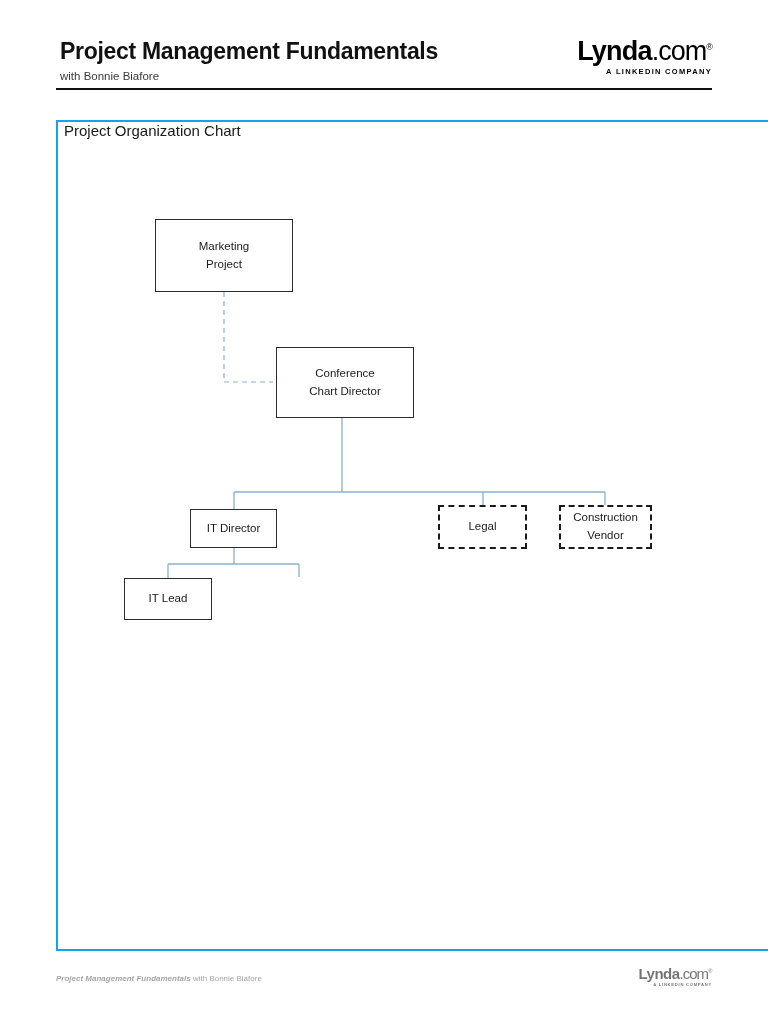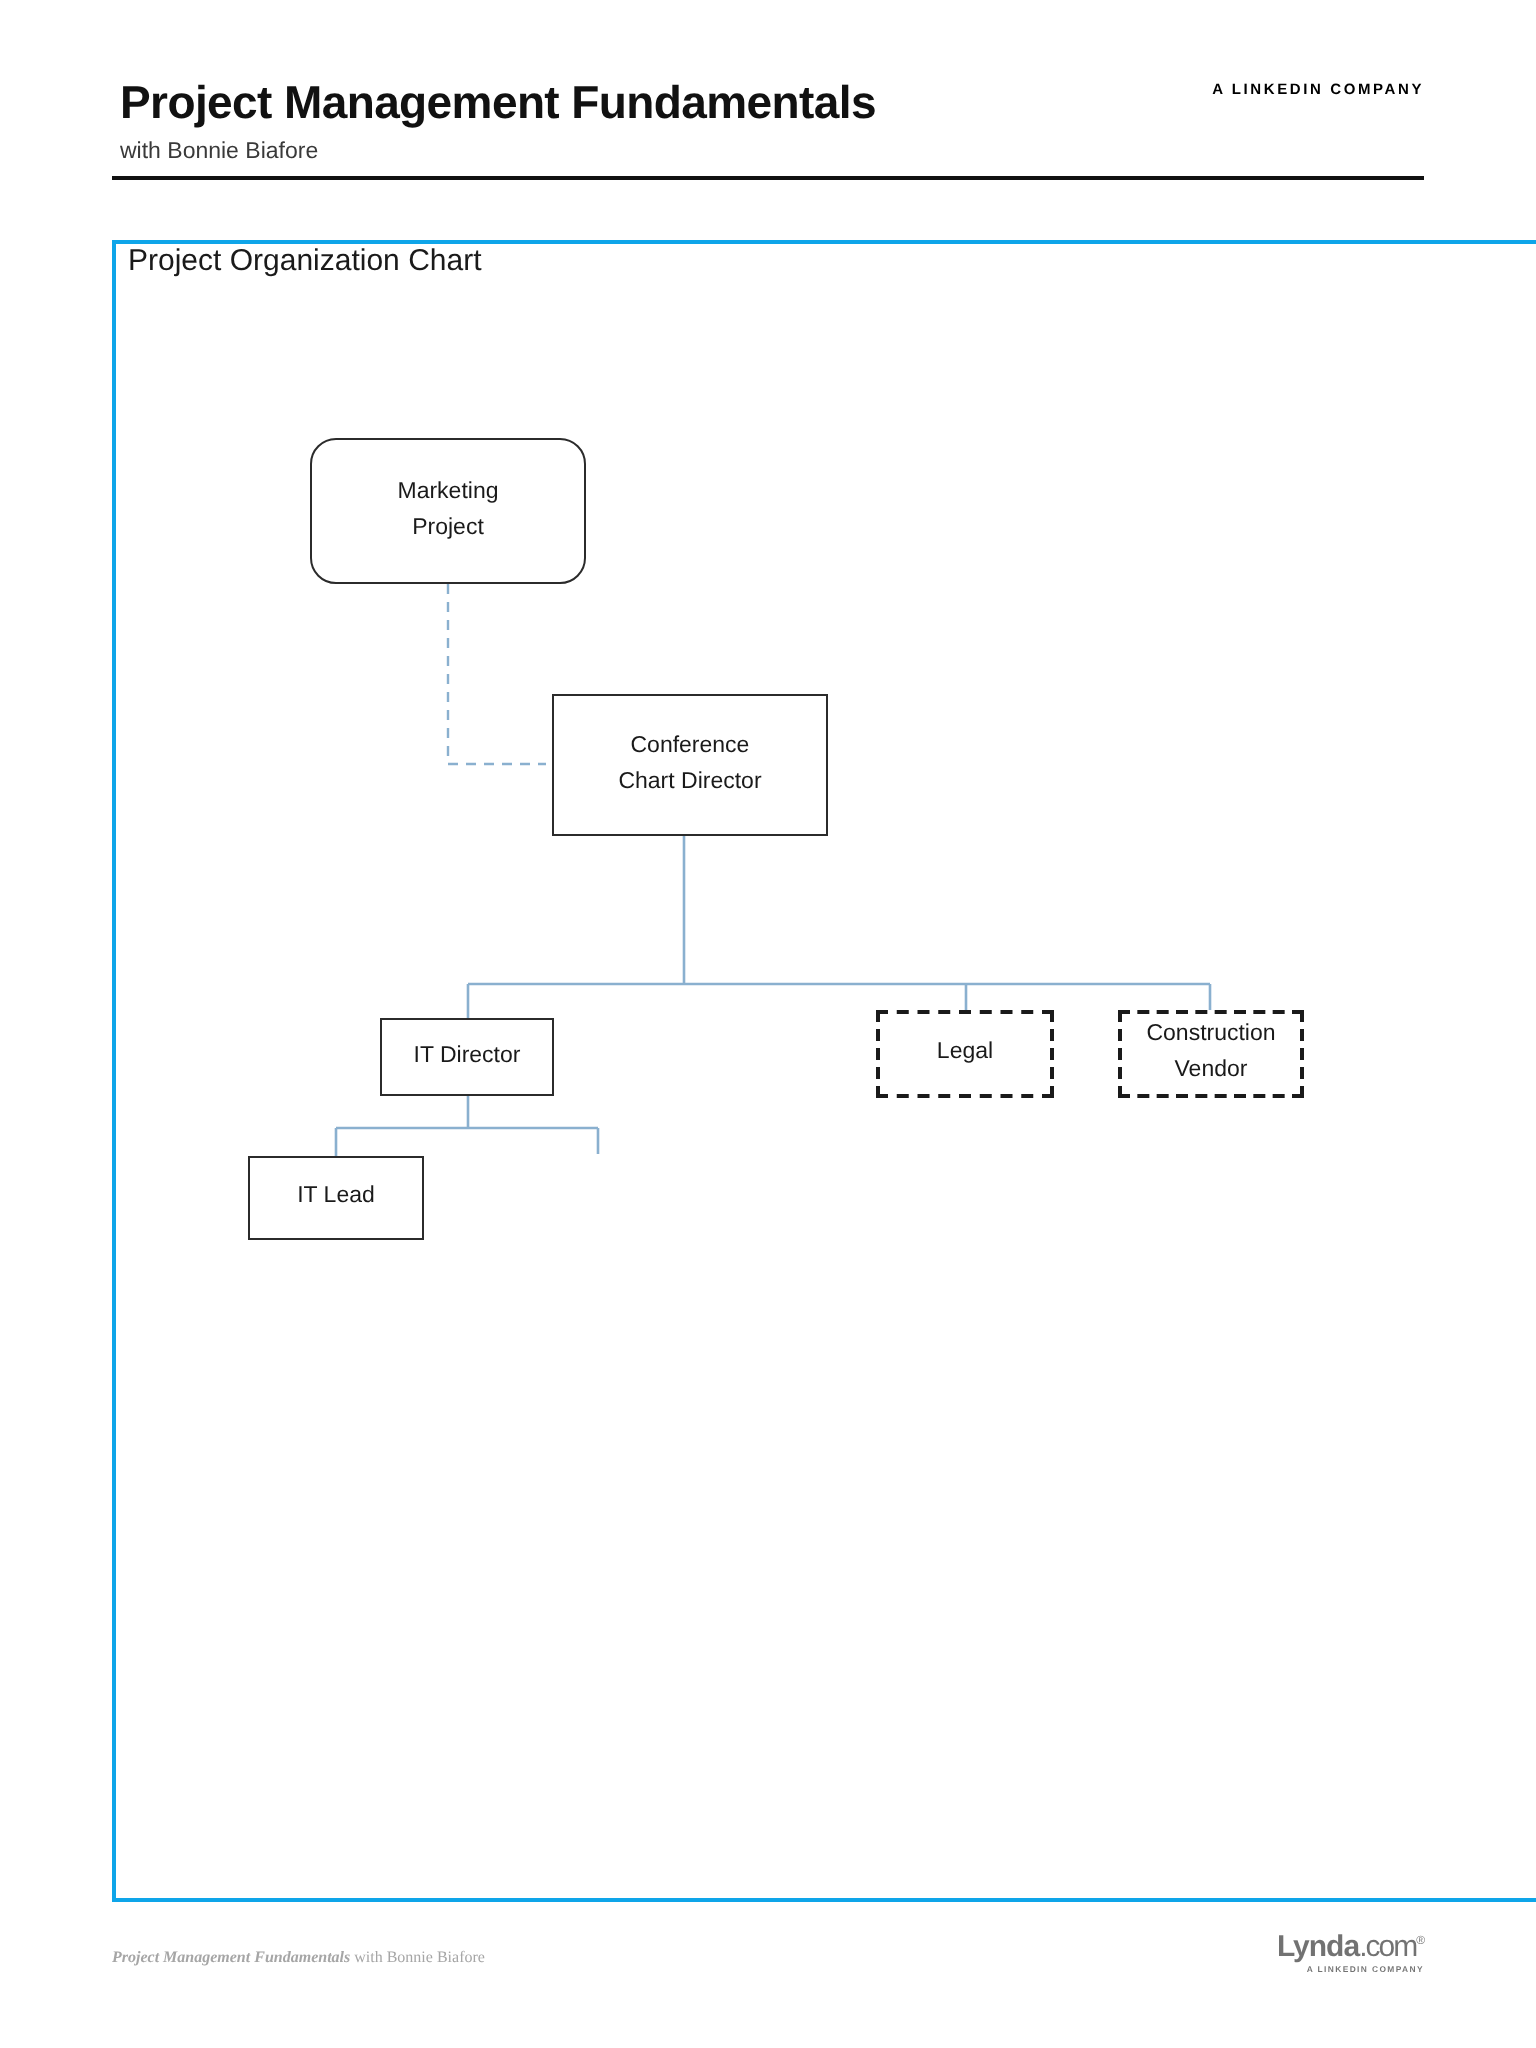--- a/index.html
+++ b/index.html
@@ -140,21 +140,20 @@
   }
 
   
   .footer-text {
     position: absolute;
     left: 56px;
     top: 974px;
     font-size: 8px;
     color: #a6a6a6;
     white-space: nowrap;
-    font-family: Liberation Serif, serif;
   }
   .footer-text .f-title {
     font-style: italic;
     font-weight: bold;
   }
   .footer-logo {
     position: absolute;
     right: 56px;
     top: 966px;
     width: 84px;
@@ -166,20 +165,21 @@
   .footer-logo .logo-sub { font-size: 4.2px; letter-spacing: 0.7px; margin-top: 1px; }
 </style>
 </head>
 <body>
 
 <div class="header">
   <div class="course-title">Project Management Fundamentals</div>
   <div class="course-author">with Bonnie Biafore</div>
 
   <div class="logo">
+    <div class="logo-main"><span>Lynda</span><span class="logo-dotcom">.com</span><span class="logo-reg">®</span></div>
     <div class="logo-sub">A LINKEDIN COMPANY</div>
   </div>
 </div>
 <div class="header-rule"></div>
 
 <div class="content-frame">
   <div class="slide-title">Project Organization Chart</div>
 
   <div class="org-canvas">
     <svg class="org-svg" width="655" height="831">
@@ -195,21 +195,21 @@
       <path d="M 425,370 L 425,383" fill="none" stroke="#8ab0cf" stroke-width="1.3"></path>
 
       <path d="M 547,370 L 547,383" fill="none" stroke="#8ab0cf" stroke-width="1.3"></path>
 
       <path d="M 176,426 L 176,442" fill="none" stroke="#8ab0cf" stroke-width="1.3"></path>
       <path d="M 110,442 L 241,442" fill="none" stroke="#8ab0cf" stroke-width="1.3"></path>
       <path d="M 110,442 L 110,456" fill="none" stroke="#8ab0cf" stroke-width="1.3"></path>
       <path d="M 241,442 L 241,455" fill="none" stroke="#8ab0cf" stroke-width="1.3"></path>
     </svg>
 
-    <div class="node solid" style="left:97px; top:97px; width:138px; height:73px;border-radius:13px;">
+    <div class="node solid" style="left:97px; top:97px; width:138px; height:73px;">
       <span>
         <span>Marketing</span><br>
         <span>Project</span>
       </span>
     </div>
 
     <div class="node solid" style="left:218px; top:225px; width:138px; height:71px;">
       <span>
         <span>Conference</span><br>
         <span>Chart Director</span>

